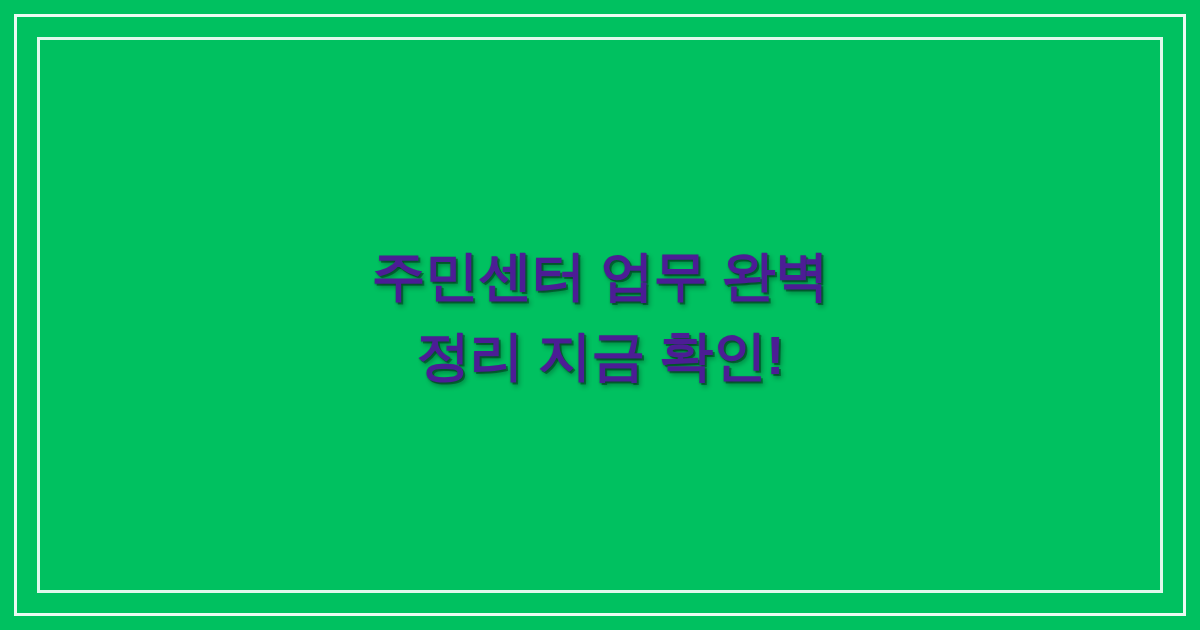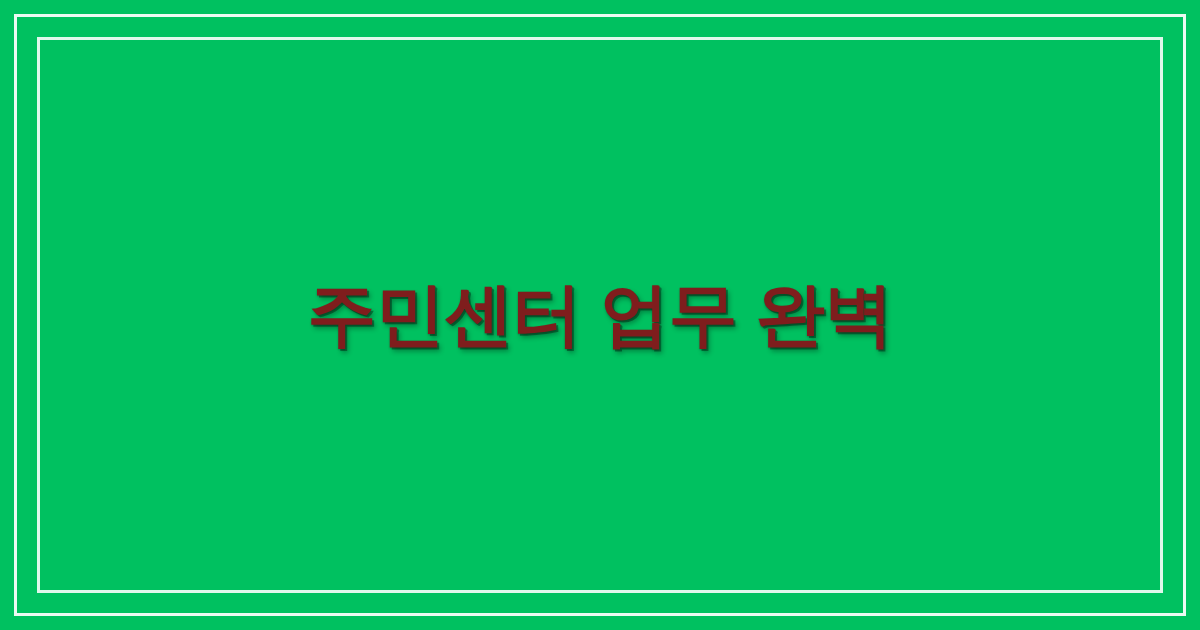--- a/index.html
+++ b/index.html
@@ -60,23 +60,23 @@
   .headline-wrap {
     position: relative;
     z-index: 3;
     width: 640px;
     text-align: center;
     padding: 0 10px;
   }
 
   .headline {
     margin: 0;
-    color: #7f1d1d;
+    color: #4c1d95;
     font-family: "Liberation Sans", "DejaVu Sans", sans-serif;
-    font-size: 69px;
+    font-size: 54px;
     font-weight: 700;
     line-height: 80px;
     letter-spacing: -0.5px;
     word-break: keep-all;
     text-shadow:
        2px 2px 0 rgba(0, 0, 0, 0.34),
        3px 4px 5px rgba(0, 0, 0, 0.30),
        0 1px 2px rgba(0, 0, 0, 0.22);
   }
 
@@ -89,16 +89,17 @@
 
 <div class="banner">
 
   <div class="frame frame-outer"></div>
 
   <div class="frame frame-inner"></div>
 
   <div class="headline-wrap">
     <h1 class="headline">
       <span class="line">주민센터 업무 완벽</span>
+      <span class="line">정리 지금 확인!</span>
     </h1>
   </div>
 
 </div>
 
 </body></html>

